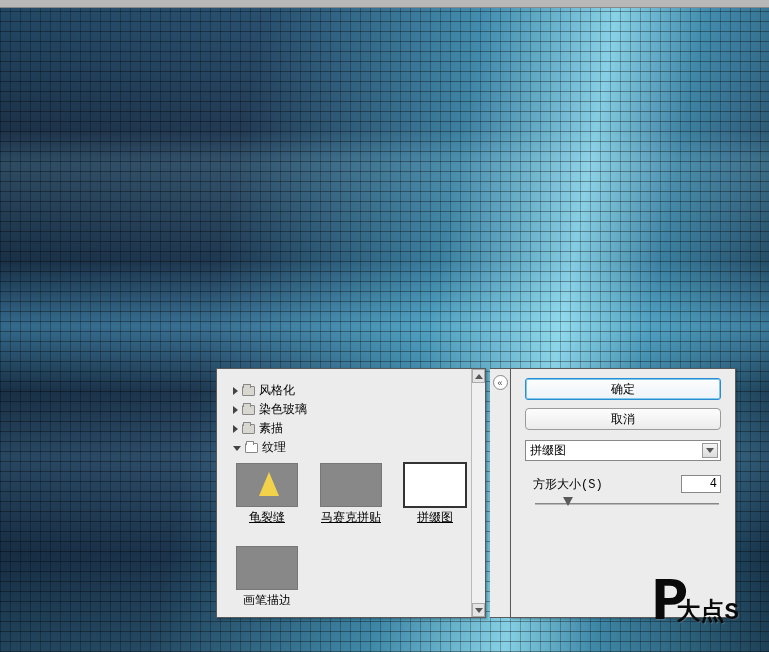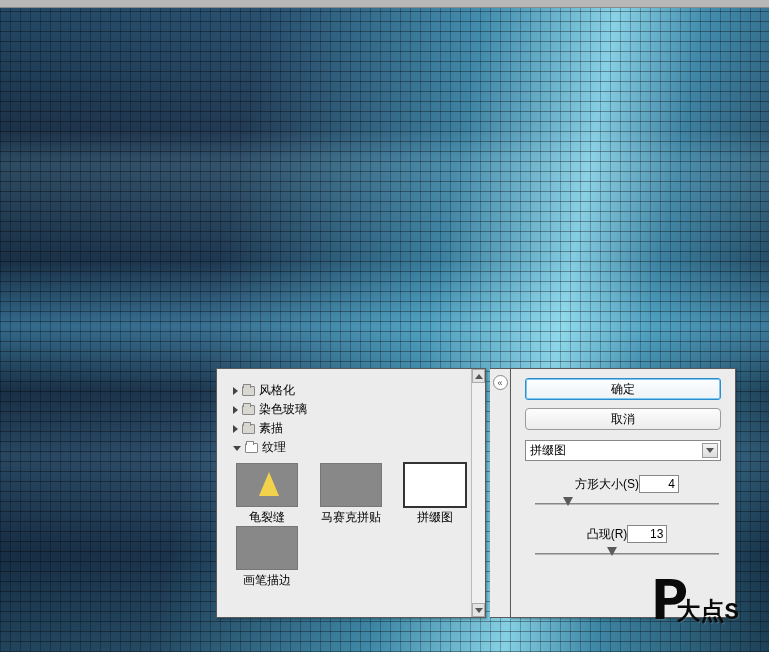--- a/index.html
+++ b/index.html
@@ -80,22 +80,23 @@
     position:absolute; top:-3px; left:0;
     width:6px; height:3px;
     background:inherit; border:1px solid #888; border-bottom:none;
     border-radius:1px 1px 0 0;
   }
   .thumbs {
     flex: 1;
     padding: 6px 2px 4px 2px;
     display: flex; flex-wrap: wrap;
     align-content: flex-start;
-    gap: 0 12px;
+    gap: 20px 12px;
     overflow: hidden;
+    text-decoration: underline;
   }
   .thumb {
     width: 72px;
     display: flex; flex-direction: column; align-items: center;
     cursor: pointer;
   }
   .thumb .img {
     width: 62px; height: 44px;
     border: 1px solid #777;
     background: #888;
@@ -185,22 +186,23 @@
     position:absolute; right:2px; top:2px;
     width:16px; height:15px;
     background: linear-gradient(#f4f4f4,#dcdcdc);
     border:1px solid #999;
     display:flex;align-items:center;justify-content:center;
   }
   .param {
     padding: 0 6px 0 14px; margin-bottom: 14px;
   }
   .param .row {
-    display:flex; justify-content:center; align-items:center;
+    display:flex; justify-content:space-between; align-items:center;
     margin-bottom: 4px;
+    font-family: Liberation Mono, monospace;
   }
   .param .lbl { }
   .param .num {
     width: 40px; height: 18px; text-align:right;
     background:#fff; border:1px solid #888; padding:0 3px;
     line-height:16px;
   }
   .slider {
     position: relative; height: 14px;
     margin: 0 2px;
@@ -311,27 +313,17 @@
     <div class="row">
       <span class="lbl">方形大小(S)</span>
       <span class="num">4</span>
     </div>
     <div class="slider">
       <div class="track"></div>
       <div class="knob" id="knob1" style="left: 18%;"></div>
     </div>
   </div>
 
-  <div class="param">
-    <div class="row">
-      <span class="lbl">凸现(R)</span>
-      <span class="num">13</span>
-    </div>
-    <div class="slider">
-      <div class="track"></div>
-      <div class="knob" id="knob2" style="left: 42%;"></div>
-    </div>
-  </div>
 </div>
 
 <div class="watermark">
   <span>P</span><small>大点S</small>
 </div>
 
 </body></html>

